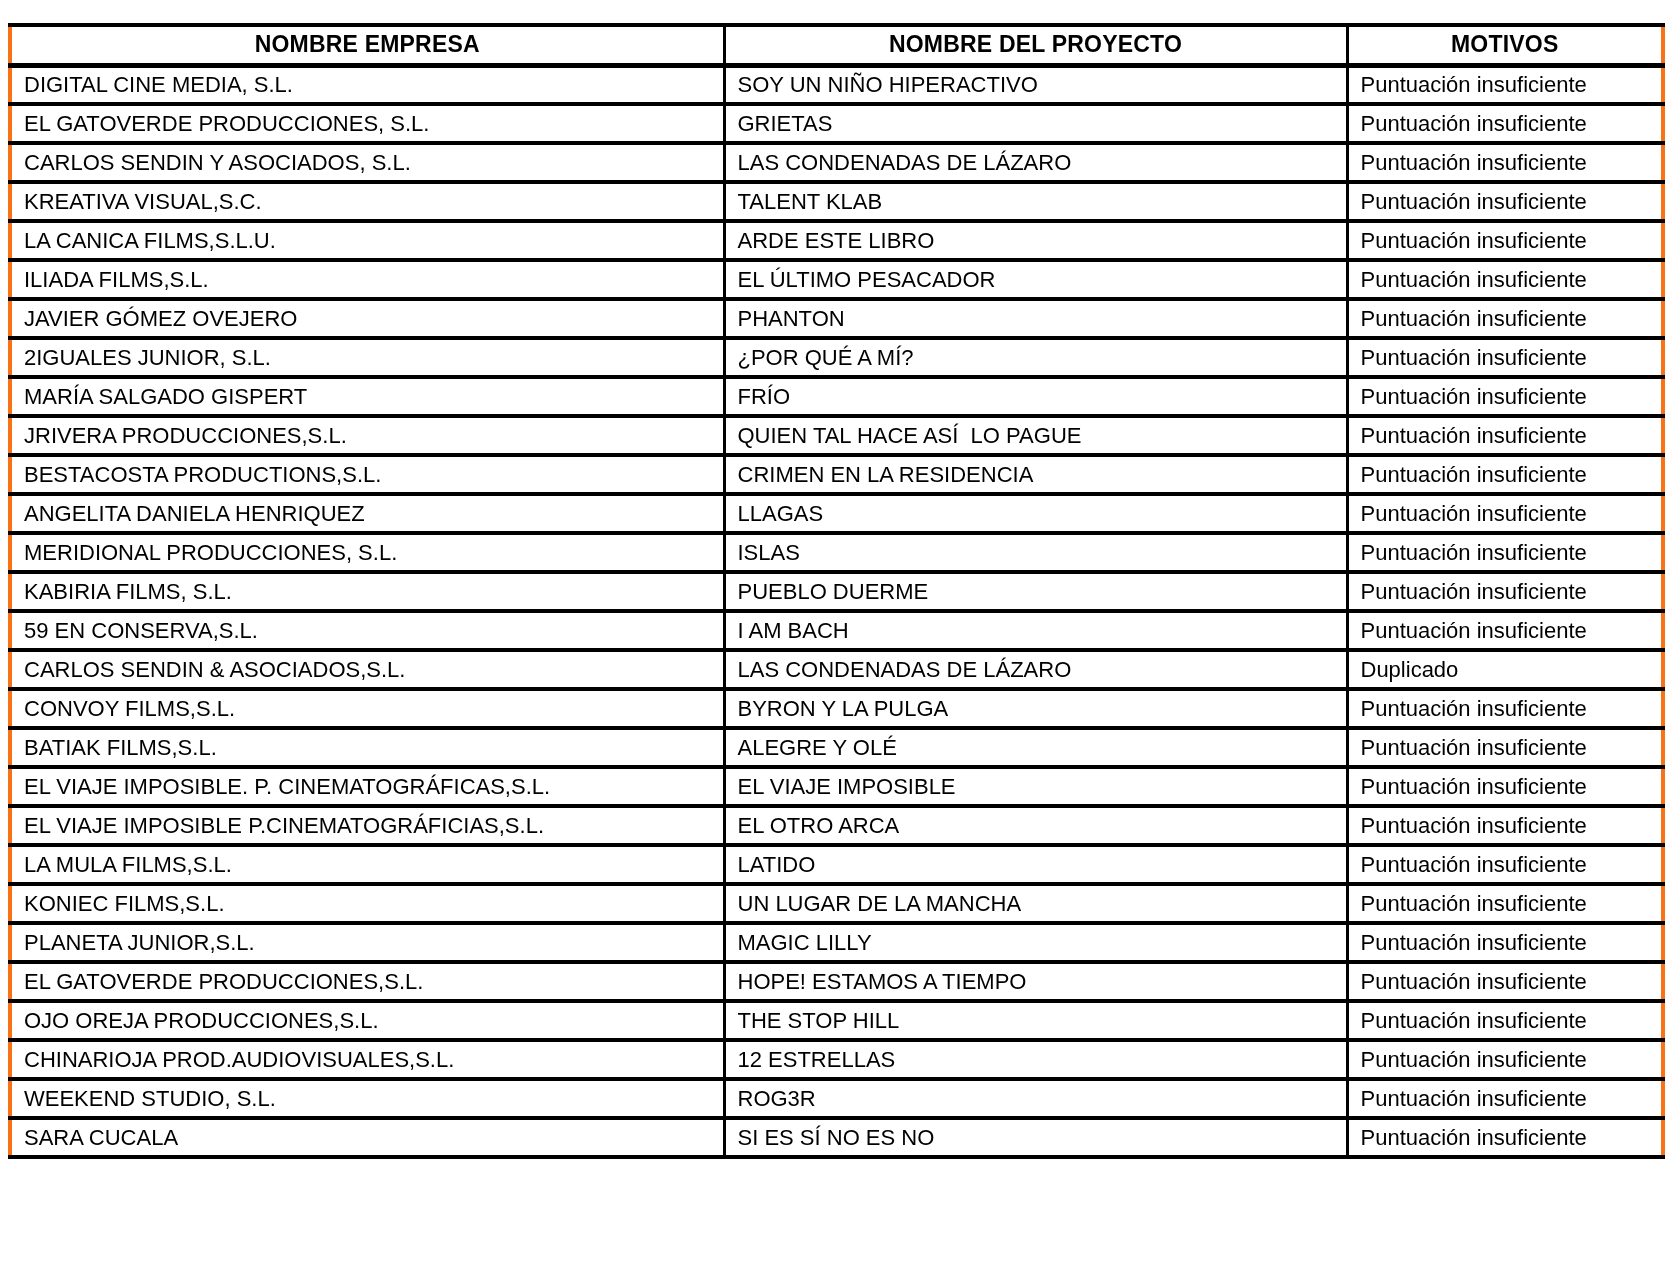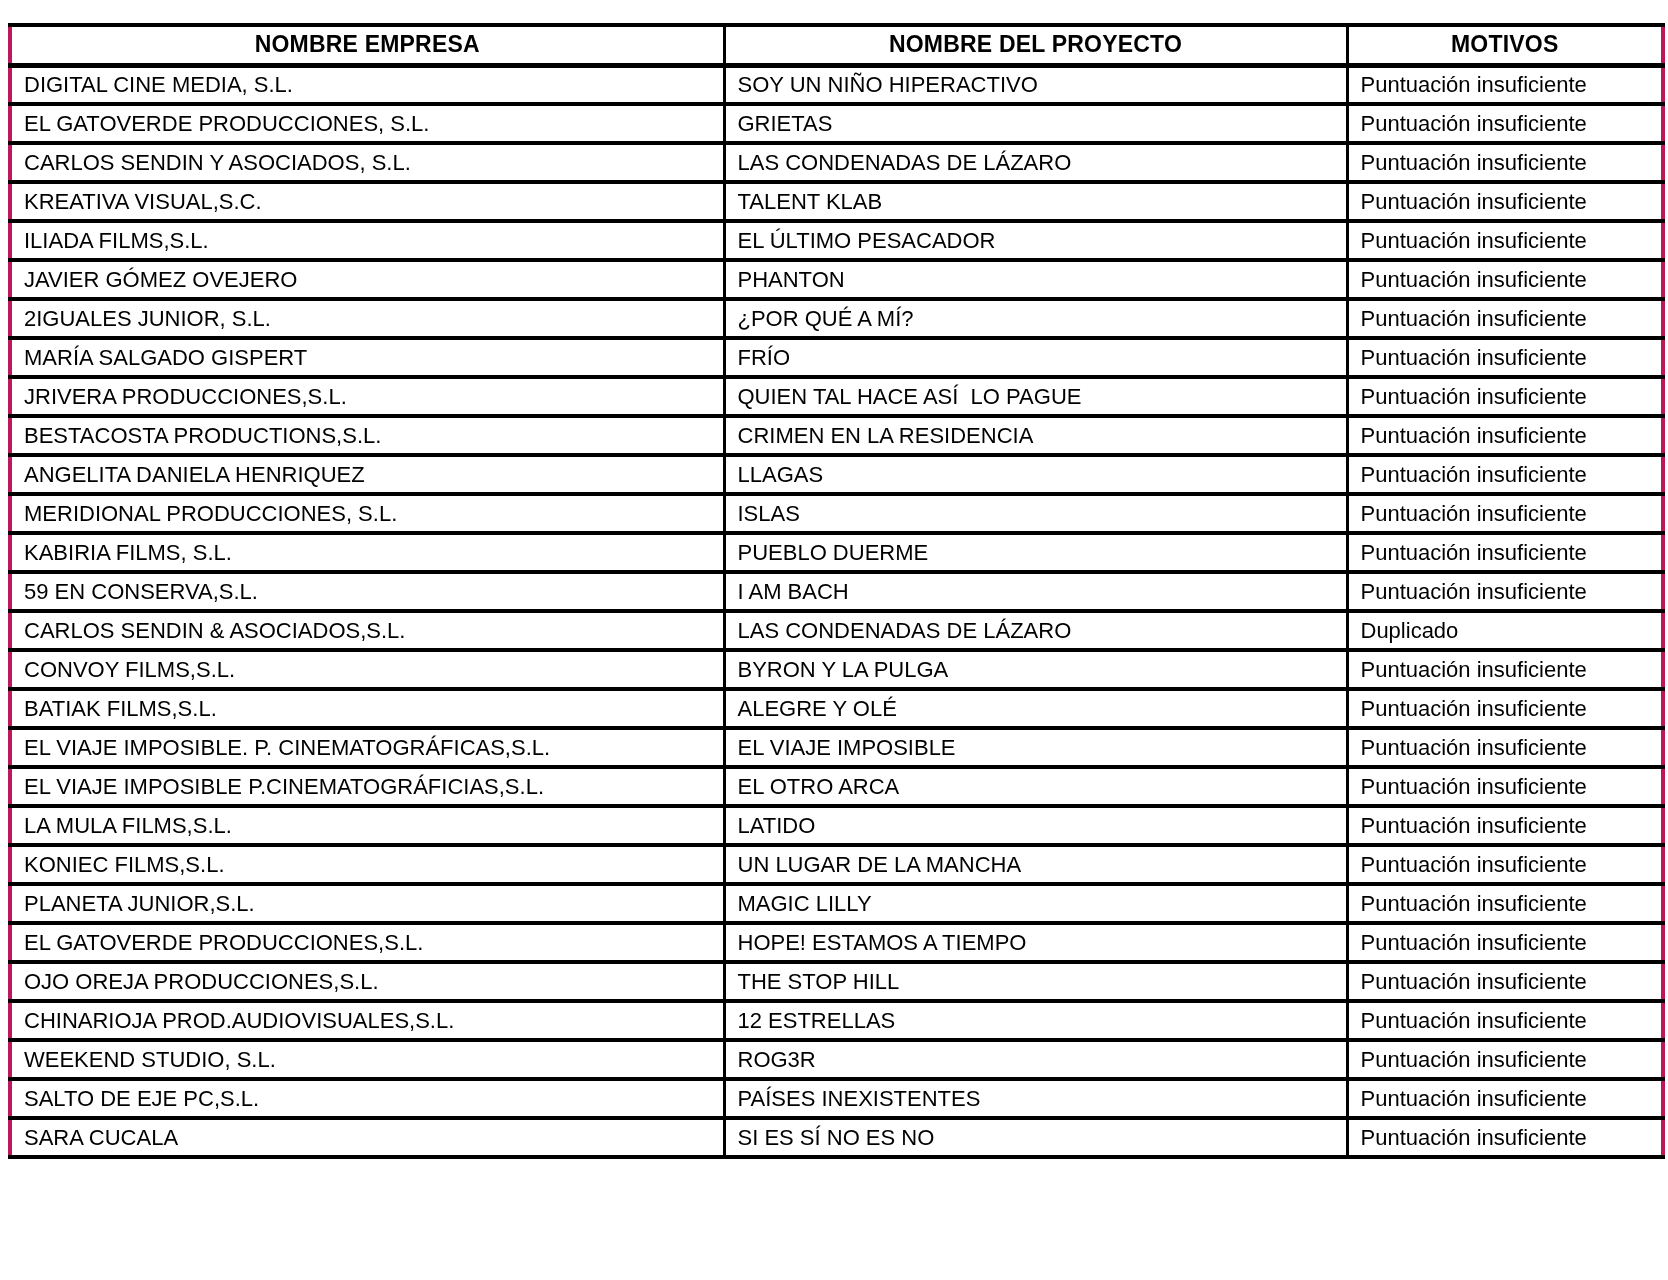--- a/index.html
+++ b/index.html
@@ -15,21 +15,21 @@
     width: 1668px;
     height: 1280px;
     background: #ffffff;
     overflow: hidden;
   }
   table.grant-table {
     border-collapse: collapse;
     table-layout: fixed;
     width: 1653px;
     margin: 23px 0 0 8px;
-    border: 4px solid #be185d;
+    border: 4px solid #f97316;
   }
   table.grant-table th,
   table.grant-table td {
     border-left: 3px solid #000000;
     border-right: 3px solid #000000;
     border-top: 4px solid #000000;
     border-bottom: 4px solid #000000;
     box-sizing: border-box;
     overflow: hidden;
   }
@@ -88,20 +88,25 @@
           <td class="cell-empresa">CARLOS SENDIN Y ASOCIADOS, S.L.</td>
           <td class="cell-proyecto">LAS CONDENADAS DE LÁZARO</td>
           <td class="cell-motivo">Puntuación insuficiente</td>
         </tr>
         <tr>
           <td class="cell-empresa">KREATIVA VISUAL,S.C.</td>
           <td class="cell-proyecto">TALENT KLAB</td>
           <td class="cell-motivo">Puntuación insuficiente</td>
         </tr>
         <tr>
+          <td class="cell-empresa">LA CANICA FILMS,S.L.U.</td>
+          <td class="cell-proyecto">ARDE ESTE LIBRO</td>
+          <td class="cell-motivo">Puntuación insuficiente</td>
+        </tr>
+        <tr>
           <td class="cell-empresa">ILIADA FILMS,S.L.</td>
           <td class="cell-proyecto">EL ÚLTIMO PESACADOR</td>
           <td class="cell-motivo">Puntuación insuficiente</td>
         </tr>
         <tr>
           <td class="cell-empresa">JAVIER GÓMEZ OVEJERO</td>
           <td class="cell-proyecto">PHANTON</td>
           <td class="cell-motivo">Puntuación insuficiente</td>
         </tr>
         <tr>
@@ -195,25 +200,20 @@
           <td class="cell-motivo">Puntuación insuficiente</td>
         </tr>
         <tr>
           <td class="cell-empresa">CHINARIOJA PROD.AUDIOVISUALES,S.L.</td>
           <td class="cell-proyecto">12 ESTRELLAS</td>
           <td class="cell-motivo">Puntuación insuficiente</td>
         </tr>
         <tr>
           <td class="cell-empresa">WEEKEND STUDIO, S.L.</td>
           <td class="cell-proyecto">ROG3R</td>
-          <td class="cell-motivo">Puntuación insuficiente</td>
-        </tr>
-        <tr>
-          <td class="cell-empresa">SALTO DE EJE PC,S.L.</td>
-          <td class="cell-proyecto">PAÍSES INEXISTENTES</td>
           <td class="cell-motivo">Puntuación insuficiente</td>
         </tr>
         <tr>
           <td class="cell-empresa">SARA CUCALA</td>
           <td class="cell-proyecto">SI ES SÍ NO ES NO</td>
           <td class="cell-motivo">Puntuación insuficiente</td>
         </tr>
       </tbody>
   </table>
 </div>

